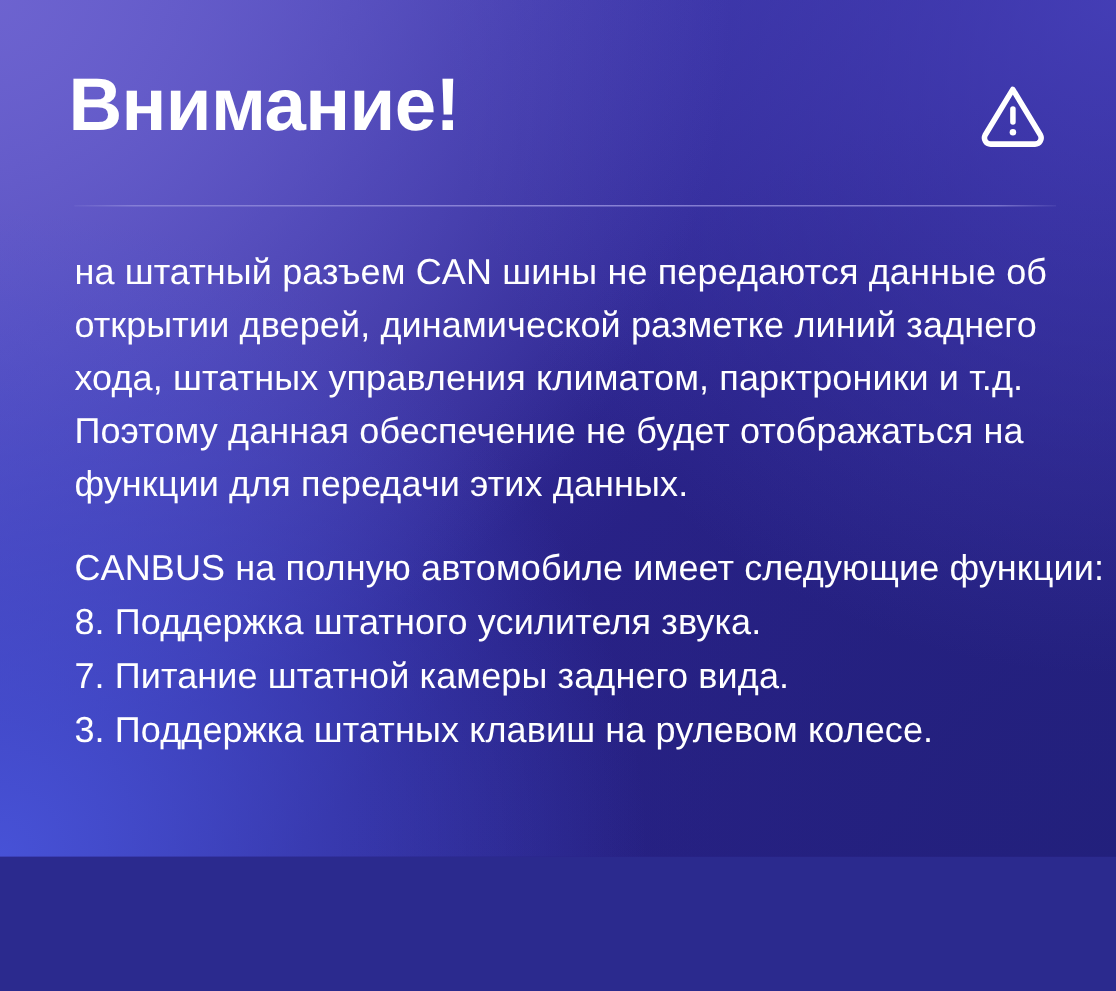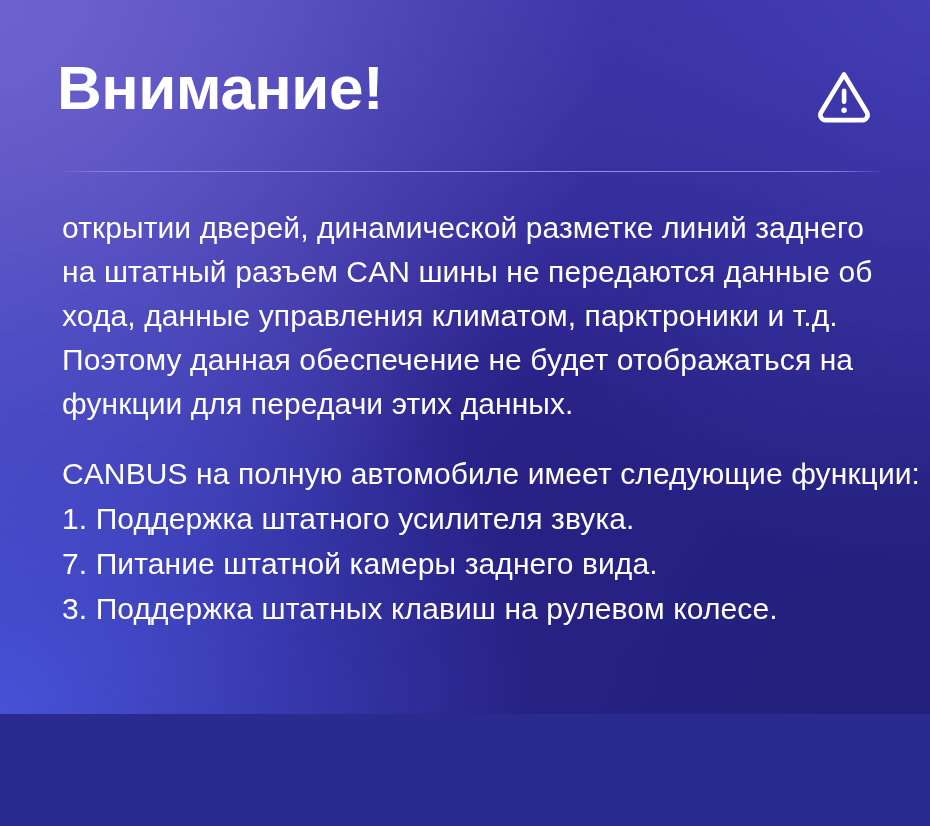--- a/index.html
+++ b/index.html
@@ -118,29 +118,29 @@
         <circle cx="30.1" cy="44.3" r="2.7" fill="#ffffff"></circle>
       </svg>
     </span>
 
     <div class="divider"></div>
   </div>
 
   <div class="content">
 
     <div class="para-block">
+      <p class="para">на штатный разъем CAN шины не передаются данные об</p>
       <p class="para">открытии дверей, динамической разметке линий заднего</p>
-      <p class="para">на штатный разъем CAN шины не передаются данные об</p>
-      <p class="para">хода, данные управления климатом, парктроники и т.д.</p>
+      <p class="para">хода, штатных управления климатом, парктроники и т.д.</p>
       <p class="para">Поэтому данная обеспечение не будет отображаться на</p>
       <p class="para">функции для передачи этих данных.</p>
     </div>
 
     <p class="para">CANBUS на полную автомобиле имеет следующие функции:</p>
 
     <ul class="list">
-      <li class="list-item">1. Поддержка штатного усилителя звука.</li>
+      <li class="list-item">8. Поддержка штатного усилителя звука.</li>
       <li class="list-item">7. Питание штатной камеры заднего вида.</li>
       <li class="list-item">3. Поддержка штатных клавиш на рулевом колесе.</li>
     </ul>
 
   </div>
 </div>
 
 </body></html>

